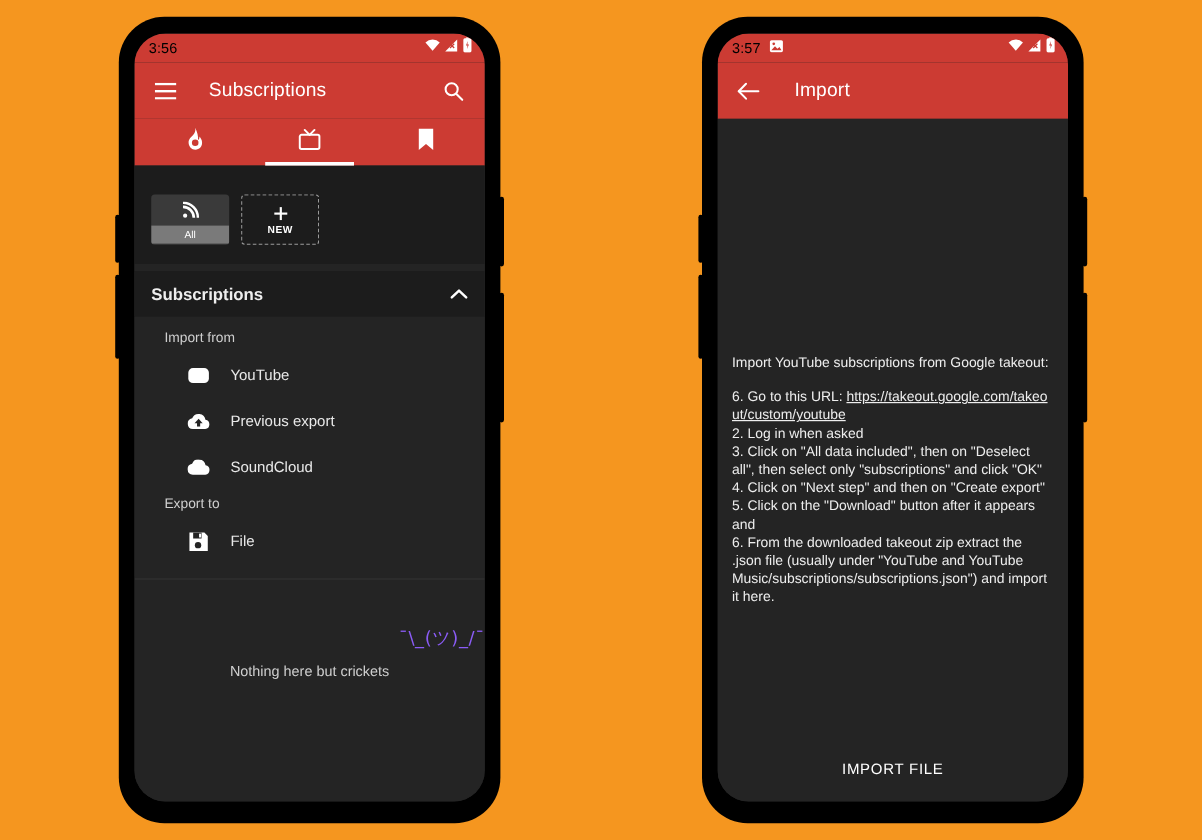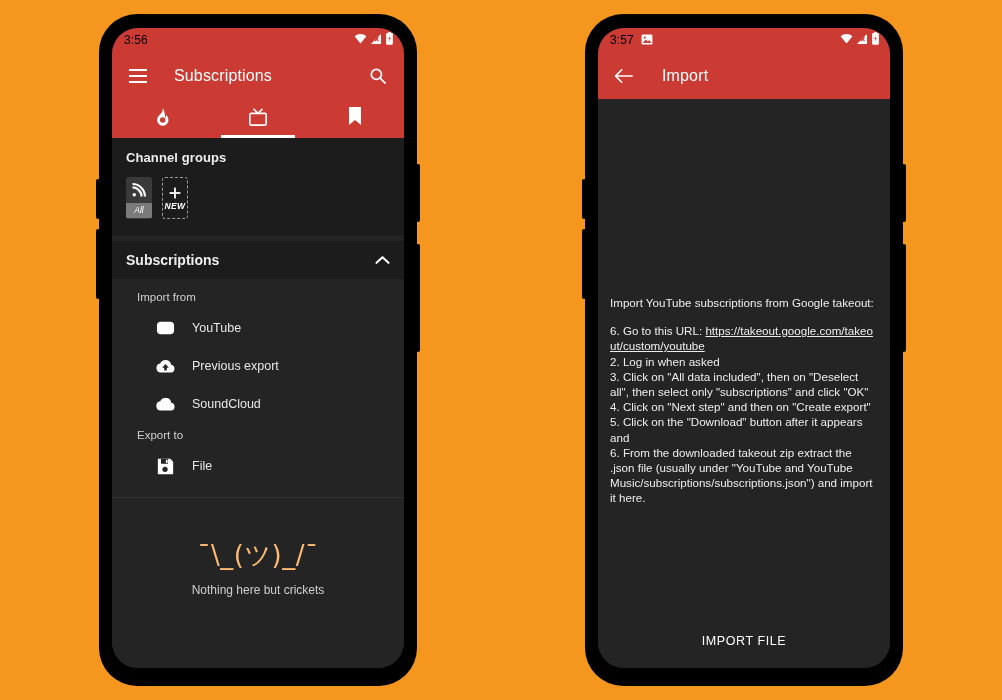--- a/index.html
+++ b/index.html
@@ -141,31 +141,30 @@
     font-size: 13px;
     font-weight: bold;
     letter-spacing: 0.1px;
   }
   .group-row {
     display: flex;
     gap: 10px;
     padding: 12px 0 16px 0;
   }
   .group-chip {
-    width: 26px;
+    width: 65px;
     height: 42px;
     border-radius: 3px;
     box-sizing: border-box;
     display: flex;
     flex-direction: column;
     align-items: center;
     justify-content: flex-start;
     cursor: pointer;
     overflow: hidden;
-    font-style: italic;
   }
   .group-chip.filled { background: #3a3a3a; }
   .group-chip.dashed {
     border: 1px dashed #9a9a9a;
     background: transparent;
     justify-content: center;
     gap: 0;
   }
   .chip-icon {
     height: 26px;
@@ -233,25 +232,26 @@
   }
 
   .thin-rule { height: 1px; background: #333333; margin: 2px 0 0 0; }
 
   .empty-state {
     text-align: center;
     padding-top: 40px;
     color: #cfcfcf;
   }
   .empty-state .shrug {
-    font-size: 26px;
-    color: #fdba74;
+    font-size: 15px;
+    color: #8b5cf6;
     letter-spacing: 0.5px;
     margin-bottom: 10px;
     font-family: "DejaVu Sans", sans-serif;
+    text-align: right;
   }
   .empty-state .crickets { font-size: 12px; color: #cfcfcf; }
 
   
   .import-body {
     background: #242424;
     height: calc(100% - 71px);
     position: relative;
     padding: 0 12px;
     box-sizing: border-box;
@@ -360,21 +360,20 @@
           <svg width="14" height="19" viewBox="0 0 14 19" fill="#ffffff">
               <path d="M1 0h12v18l-6-5-6 5z"></path>
             </svg>
         </span>
       </div>
     </div>
 
     <div class="content">
 
       <div class="section-strip">
-        <div class="heading">Channel groups</div>
         <div class="group-row">
           <div class="group-chip filled">
             <span class="chip-icon">
               <svg width="14" height="14" viewBox="0 0 16 16" fill="#ffffff">
                   <circle cx="2.6" cy="13.4" r="2"></circle>
                   <path d="M0.6 6.4a9 9 0 0 1 9 9h2.6A11.6 11.6 0 0 0 0.6 3.8z"></path>
                   <path d="M0.6 1.2A14.2 14.2 0 0 1 14.8 15.4" stroke="#ffffff" stroke-width="2.4" fill="none"></path>
                 </svg>
             </span>
             <span class="chip-label-filled">All</span>

